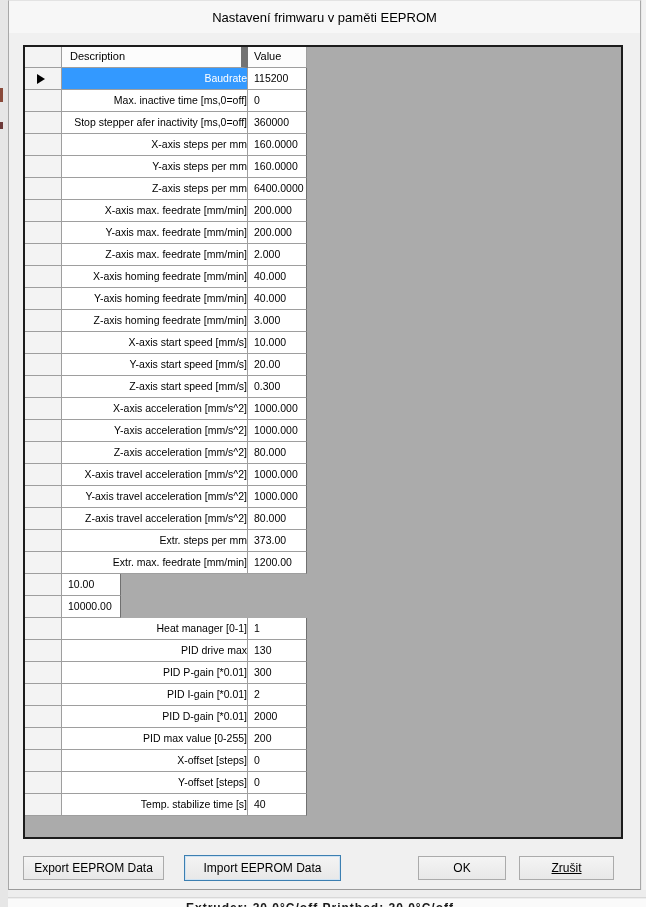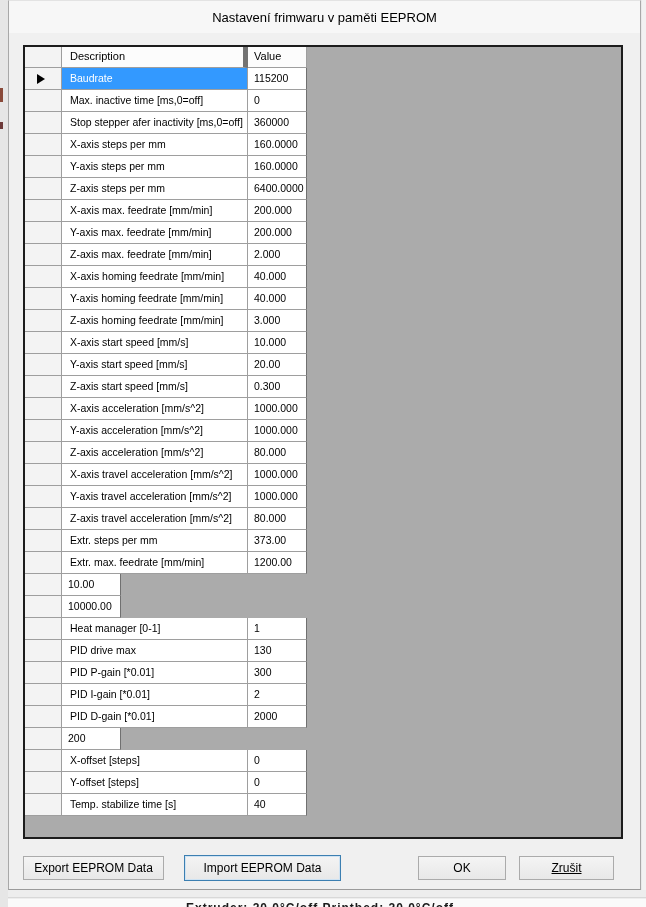--- a/index.html
+++ b/index.html
@@ -28,32 +28,32 @@
   .titlebar{position:absolute;left:0;top:0;width:100%;height:32px;background:#f7f7f7;
     display:flex;align-items:center;justify-content:center;}
   .title{font-size:13px;color:#000;}
 
   
   .grid{position:absolute;left:14px;top:44px;width:600px;height:794px;background:#ababab;
     border:2px solid #1c1c1c;box-sizing:border-box;overflow:hidden;}
   .grid-header{display:flex;height:21px;}
   .cell{box-sizing:border-box;overflow:hidden;white-space:nowrap;}
   .corner-cell{width:37px;height:21px;background:#f3f3f3;border-right:1px solid #9e9e9e;border-bottom:1px solid #9e9e9e;}
-  .hdr-desc{width:186px;height:21px;background:#fcfcfc;border-right:5px solid #737373;border-bottom:1px solid #9e9e9e;
+  .hdr-desc{width:186px;height:21px;background:#fcfcfc;border-right:7px solid #737373;border-bottom:1px solid #9e9e9e;
     font-size:11px;color:#000;padding:3px 0 0 8px;}
   .hdr-val{width:59px;height:21px;background:#fcfcfc;border-right:1px solid #9e9e9e;border-bottom:1px solid #9e9e9e;
     font-size:11px;color:#000;padding:3px 0 12px 6px;}
   .grid-rows{position:relative;}
   .row{display:flex;height:22px;}
   .row-header{width:37px;height:22px;background:#f3f3f3;border-right:1px solid #9e9e9e;border-bottom:1px solid #9e9e9e;position:relative;}
   .marker{display:none;position:absolute;left:12px;top:6px;width:0;height:0;
     border-left:8px solid #000;border-top:5px solid transparent;border-bottom:5px solid transparent;}
   .row.selected .marker{display:block;}
   .cell-desc{width:186px;height:22px;background:#fff;border-right:1px solid #9e9e9e;border-bottom:1px solid #9e9e9e;
-    font-size:10.5px;color:#000;padding:4px 0 4px 8px;}
+    font-size:10.5px;color:#000;padding:4px 0 4px 8px;text-align:right;}
   .cell-val{width:59px;height:22px;background:#fff;border-right:1px solid #707070;border-bottom:1px solid #9e9e9e;
     font-size:10.5px;color:#000;padding:4px 8px 0 6px;}
   .row.selected .cell-desc{background:#3399ff;color:#fff;}
 
   
   .btn{position:absolute;height:24px;background:linear-gradient(#f4f4f4,#e8e8e8);
     border:1px solid #ababab;box-sizing:border-box;font-size:12px;color:#000;
     display:flex;align-items:center;justify-content:center;cursor:default;}
   .btn-export{left:14px;top:855px;width:141px;}
   .btn-import{left:175px;top:854px;width:157px;height:26px;border:1px solid #3c7fb1;box-shadow:inset 0 0 0 1px #cfe3f3;}
@@ -288,20 +288,21 @@
     <div class="cell row-header">
       
     </div>
     <div class="cell cell-desc">PID D-gain [*0.01]</div>
     <div class="cell cell-val">2000</div>
   </div>
           <div class="row">
     <div class="cell row-header">
       
     </div>
+    <div class="cell cell-desc">PID max value [0-255]</div>
     <div class="cell cell-val">200</div>
   </div>
           <div class="row">
     <div class="cell row-header">
       
     </div>
     <div class="cell cell-desc">X-offset [steps]</div>
     <div class="cell cell-val">0</div>
   </div>
           <div class="row">

